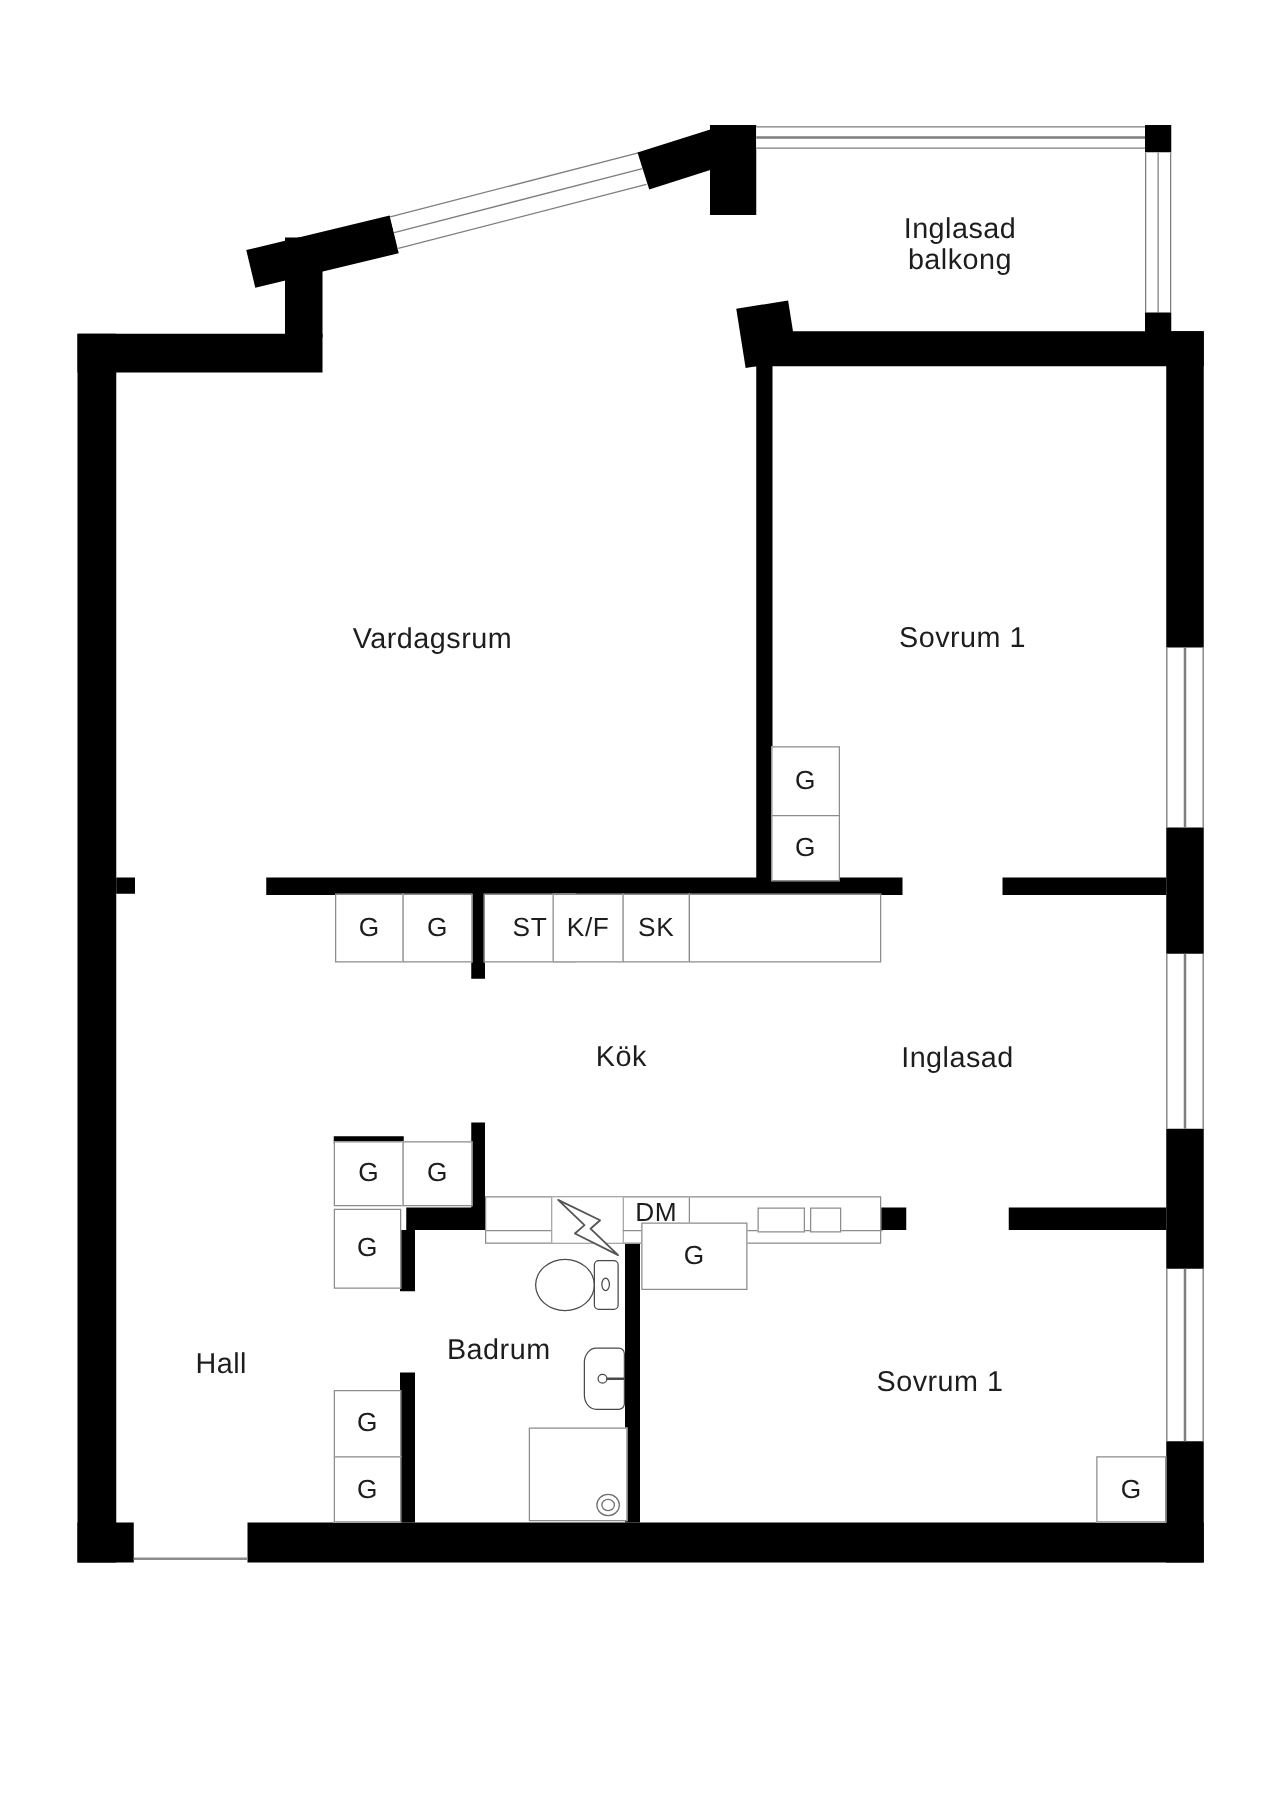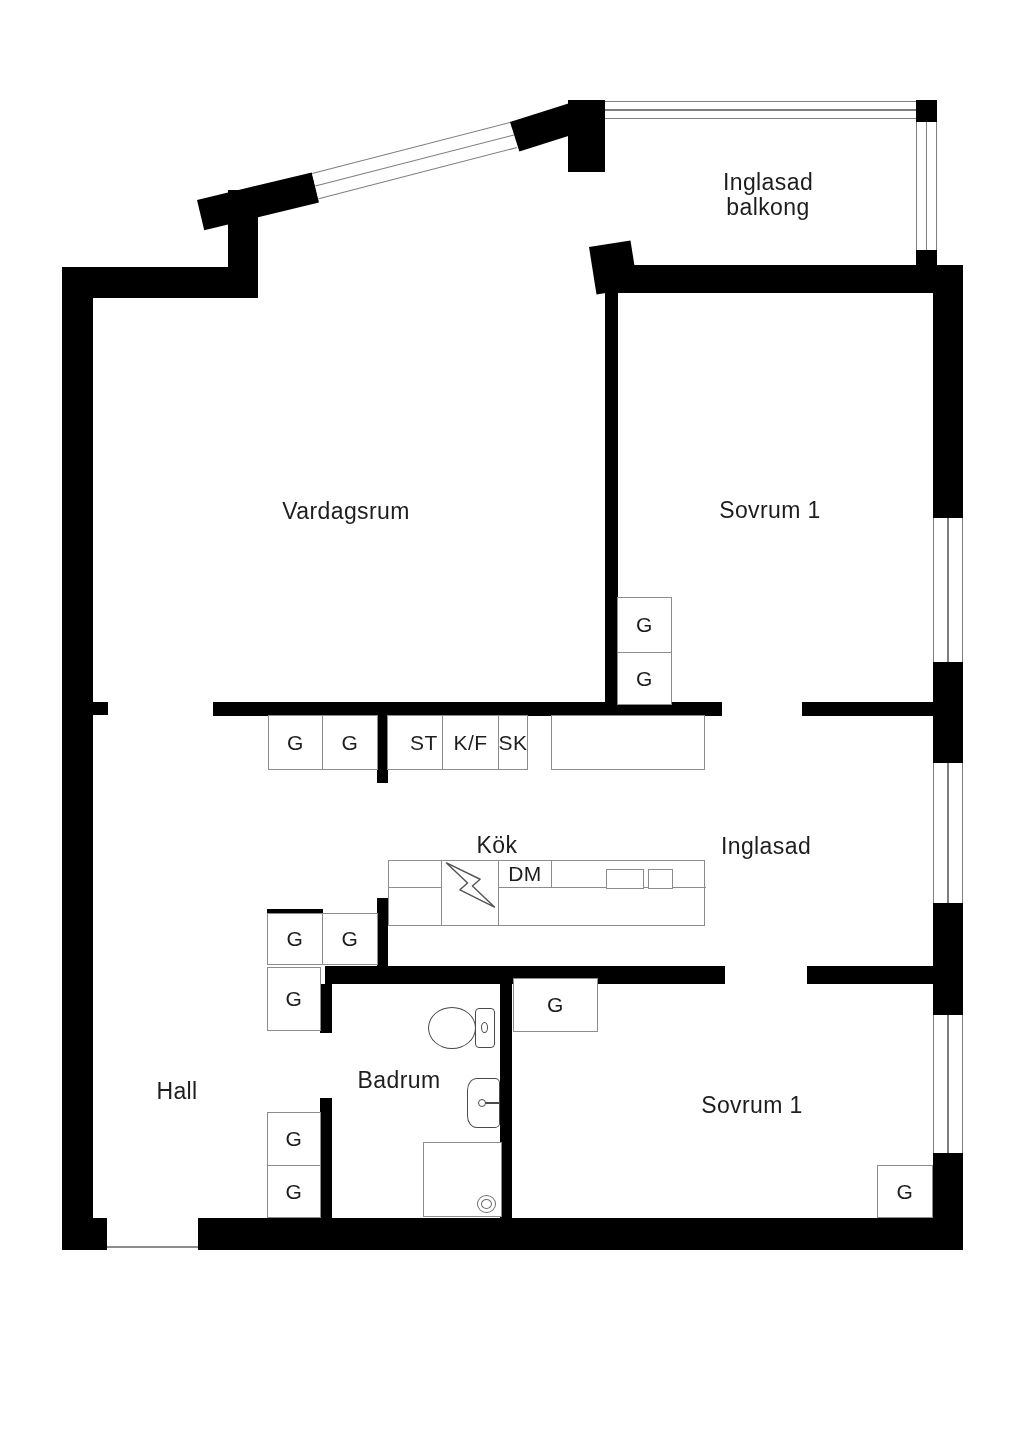--- a/index.html
+++ b/index.html
@@ -69,42 +69,42 @@
     </div>
   <div class="cab" style="left:322px;top:715px;width:56px;height:55px">
       <span class="cab-label">G</span>
     </div>
   <div class="cab" style="left:387px;top:715px;width:74px;height:55px">
       <span class="cab-label">ST</span>
     </div>
   <div class="cab" style="left:442px;top:715px;width:57px;height:55px">
       <span class="cab-label">K/F</span>
     </div>
-  <div class="cab" style="left:498px;top:715px;width:30px;height:55px">
+  <div class="cab" style="left:498px;top:715px;width:54px;height:55px">
       <span class="cab-label">SK</span>
     </div>
   <div class="cab" style="left:551px;top:715px;width:154px;height:55px">
       <span class="cab-label"></span>
     </div>
 
   <div class="cab" style="left:617px;top:597px;width:55px;height:56px">
       <span class="cab-label">G</span>
     </div>
   <div class="cab" style="left:617px;top:652px;width:55px;height:53px">
       <span class="cab-label">G</span>
     </div>
 
   <div class="cab" style="left:267px;top:913px;width:56px;height:52px">
       <span class="cab-label">G</span>
     </div>
   <div class="cab" style="left:322px;top:913px;width:56px;height:52px">
       <span class="cab-label">G</span>
     </div>
 
-  <div class="fx-thin" style="left:388px;top:860px;width:317px;height:66px;border-color:#8c8c8c">
+  <div class="fx-thin" style="left:388px;top:957px;width:317px;height:38px;border-color:#8c8c8c">
     <div class="thin" style="left:52px;top:0;width:1px;height:100%"></div>
     <div class="thin" style="left:109px;top:0;width:1px;height:100%"></div>
     <div class="thin" style="left:162px;top:0;width:1px;height:26px"></div>
     <div class="thin" style="left:0;top:26px;width:52px;height:1px"></div>
     <div class="thin" style="left:109px;top:26px;width:208px;height:1px"></div>
     <div style="position:absolute;left:53px;top:0;width:56px;height:100%;background:#fff">
       <svg width="56" height="48" viewBox="0 0 57 50" style="display:block">
         <polygon points="4,2 39,19 31,26 54,48 18,30 26,23" fill="#ffffff" stroke="#555555" stroke-width="1.5" stroke-linejoin="round"></polygon>
       </svg>
     </div>

